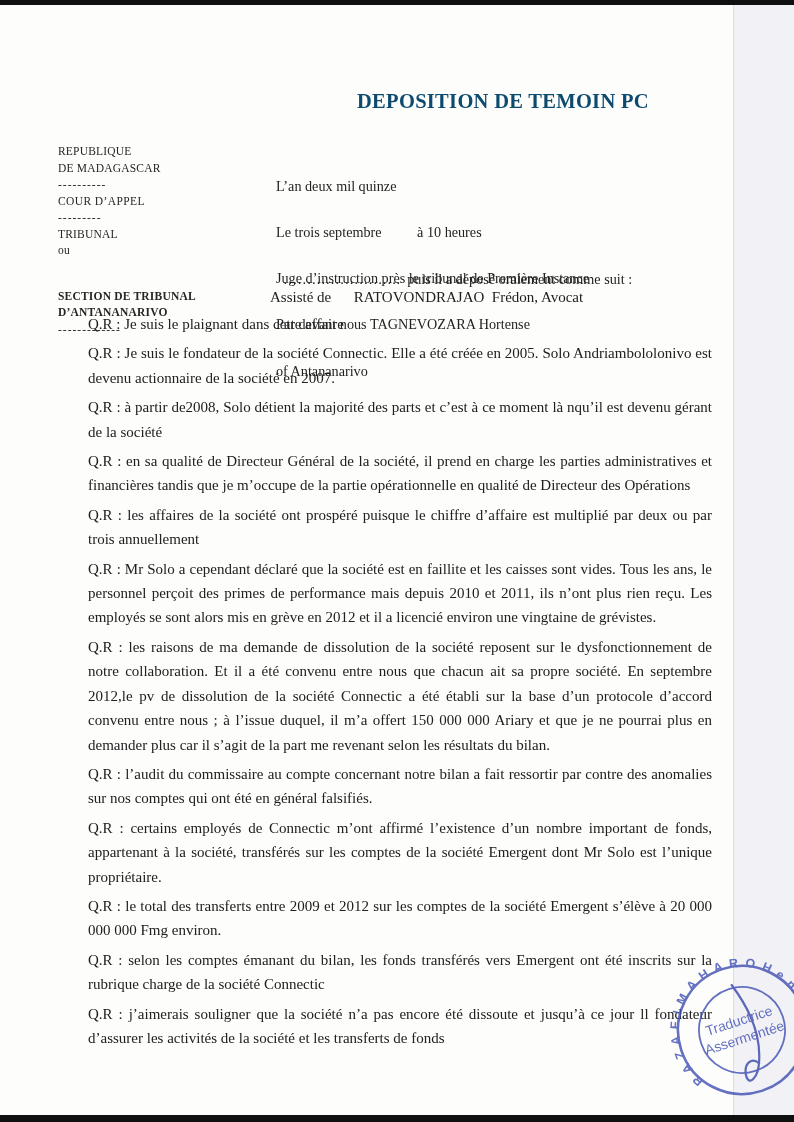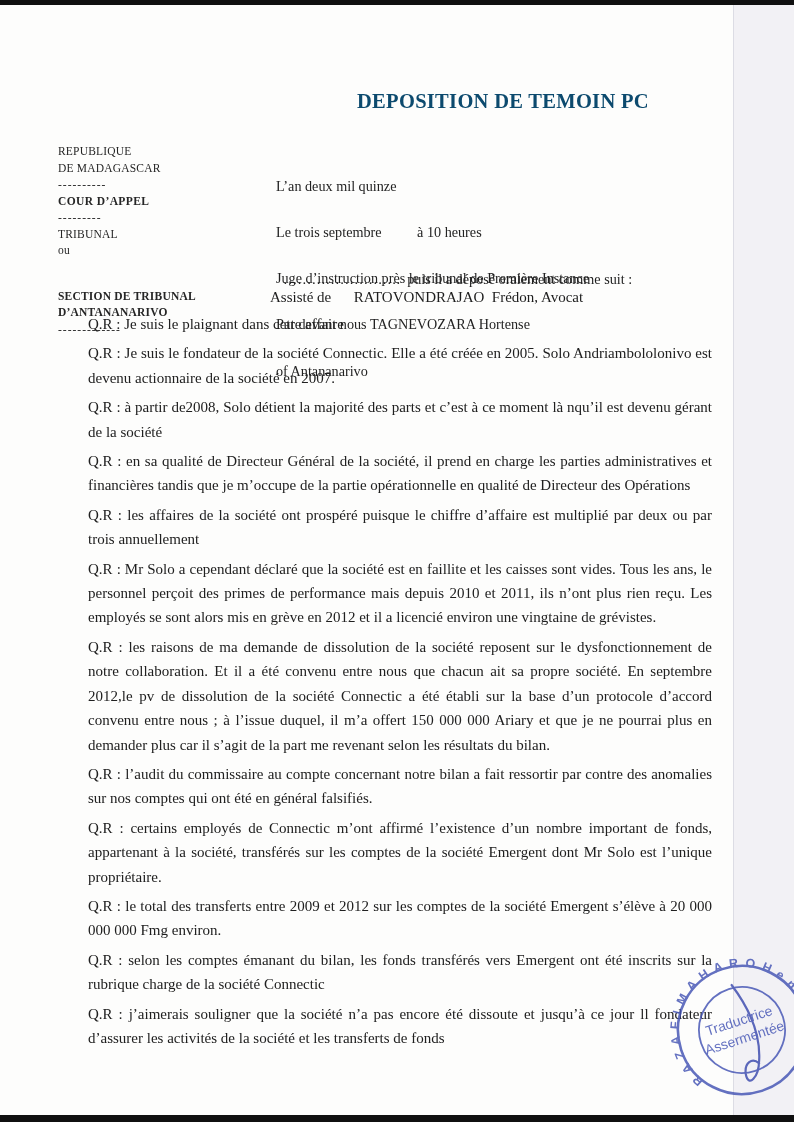--- a/index.html
+++ b/index.html
@@ -14,21 +14,21 @@
     position:absolute; top:5px; bottom:7px; left:733px; right:0;
     background:#f2f1f5; border-left:1px solid #dcdce4;
   }
 
   .header-left {
     position:absolute; left:58px; top:103px; width:172px;
     text-align:left; font-size:11.5px; line-height:16.5px; letter-spacing:0.2px;
     color:#262626;
     margin-top:40px;
   }
-  .hl-bold { font-weight:bold; letter-spacing:0.4px; }
+  .hl-bold { font-weight:normal; letter-spacing:0.4px; }
   .hl-semibold { font-weight:600; }
   .hl-gap { margin-top:29px; }
   .dashes { letter-spacing:1px; color:#2e2e2e; }
 
   .doc-title {
     position:absolute; left:357px; top:90px; margin:0;
     font-size:20.5px; font-weight:bold; letter-spacing:0.3px; color:#0c4a6e;
   }
 
   .header-right {

